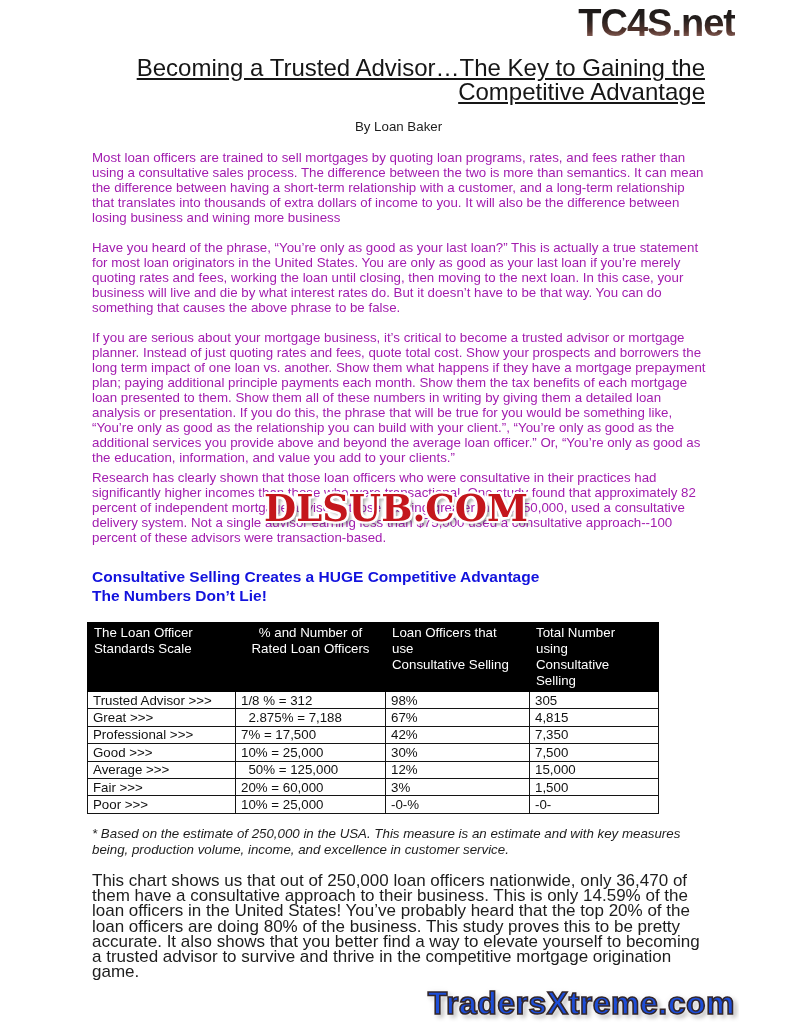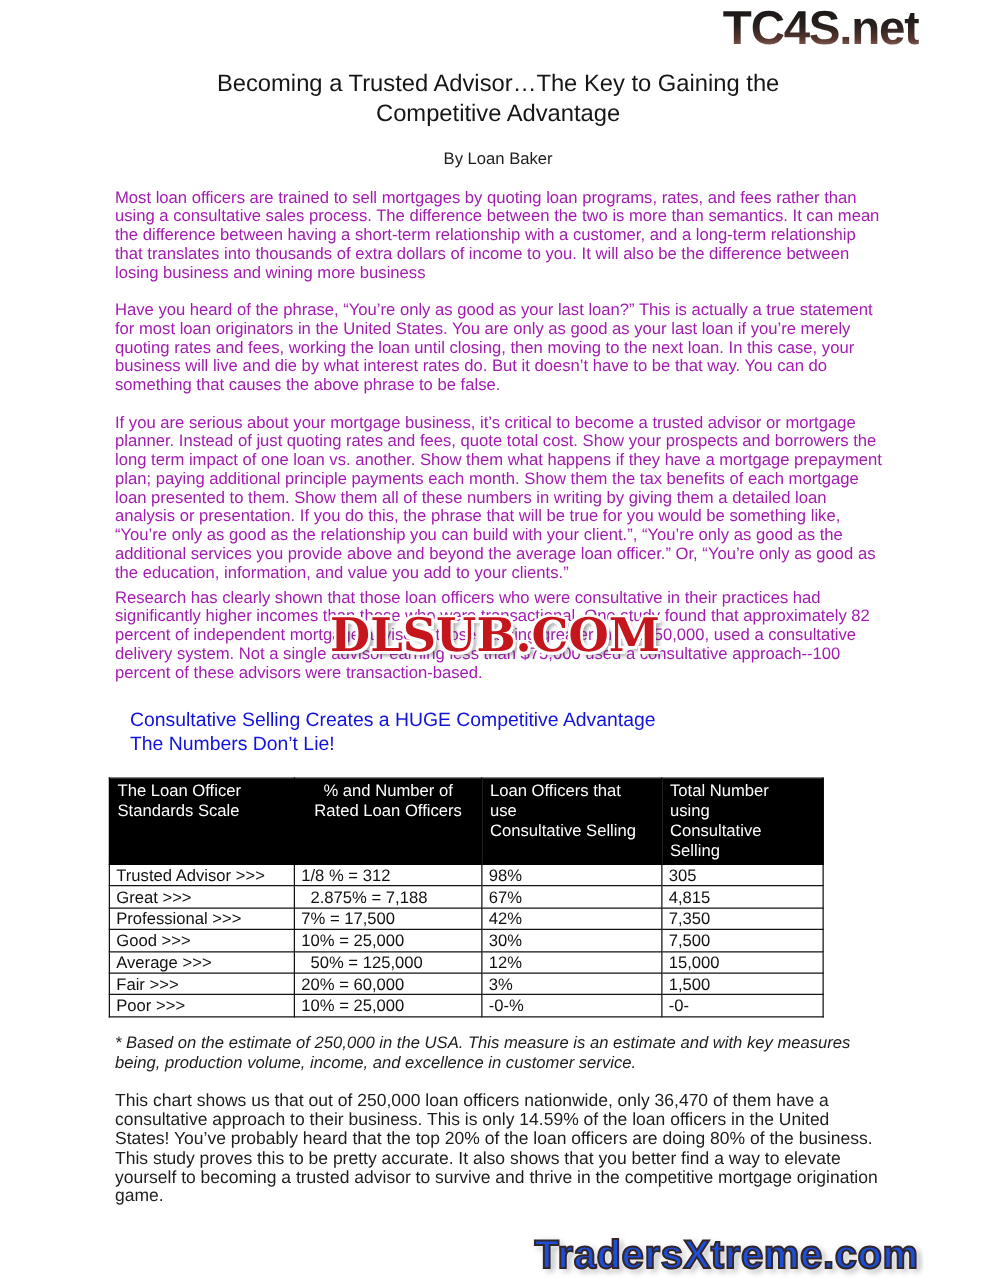--- a/index.html
+++ b/index.html
@@ -12,22 +12,22 @@
     overflow:hidden;
   }
   .tc4s-logo {
     position:absolute; top:2px; right:4px;
     font-size:38px; font-weight:bold; letter-spacing:-1px;
     background:linear-gradient(180deg,#141414 0%,#27201e 42%,#55362f 68%,#a1756c 88%,#6e4038 100%);
     -webkit-background-clip:text; background-clip:text; color:transparent;
   }
   .title {
     position:absolute; top:56px; left:92px; width:613px;
-    font-size:19px; line-height:24px; text-align:center;
-    white-space:pre-line; color:#161616;
+    font-size:24px; line-height:24px; text-align:right;
+    white-space:pre-line; color:#161616;text-decoration:underline;
   }
   .byline {
     position:absolute; top:119px; left:92px; width:613px;
     font-size:13.3px; text-align:center;
   }
   .para {
     position:absolute; left:92px; width:615px;
     font-size:13.3px; line-height:15px; color:#a21caf;
   }
   .p1 { top:150px; }
@@ -40,22 +40,22 @@
     font-family:"DejaVu Serif", serif;
     font-weight:bold; font-size:37px; letter-spacing:0px;
     color:#c4161c;
     text-shadow:
       -2px -2px 0 #ffffff, 2px -2px 0 #ffffff, -2px 2px 0 #ffffff, 2px 2px 0 #ffffff,
       0 -2px 0 #ffffff, 0 2px 0 #ffffff, -2px 0 0 #ffffff, 2px 0 0 #ffffff,
       4px 4px 3px rgba(60,60,60,0.45);
   }
   .section-heading {
     position:absolute; left:92px; top:568px;
-    font-size:15.5px; font-weight:normal; line-height:18.5px;
-    color:#1212dd; white-space:pre-line;margin-left:12px;
+    font-size:15.5px; font-weight:bold; line-height:18.5px;
+    color:#1212dd; white-space:pre-line;
   }
   table.standards {
     position:absolute; left:87px; top:622px;
     width:571px; border-collapse:collapse; table-layout:fixed;
     font-size:13.3px;
   }
   table.standards th {
     background:#000000; color:#ffffff;
     font-weight:normal; text-align:left; vertical-align:top;
     padding:2px 6px; line-height:16px; white-space:pre-line;
@@ -66,21 +66,21 @@
     border:1px solid #141414;
     padding:0 5px; height:16.4px;
     white-space:pre; color:#111111;
   }
   .footnote {
     position:absolute; left:92px; top:826px; width:615px;
     font-size:13.3px; font-style:italic; line-height:15.5px;
   }
   .closing {
     position:absolute; left:92px; top:873px; width:618px;
-    font-size:14px; line-height:15.2px;
+    font-size:17px; line-height:15.2px;
   }
   .tx-logo {
     position:absolute; right:4px; bottom:2px;
     font-size:32px; font-weight:bold; letter-spacing:0.5px;
     color:#1d4ed8;
     -webkit-text-stroke:1.6px #32262a;
     text-shadow: 0 0 4px #ffffff, 0 0 7px #ededed, 3px 3px 5px #9a9a9a;
   }
 </style>
 </head>

